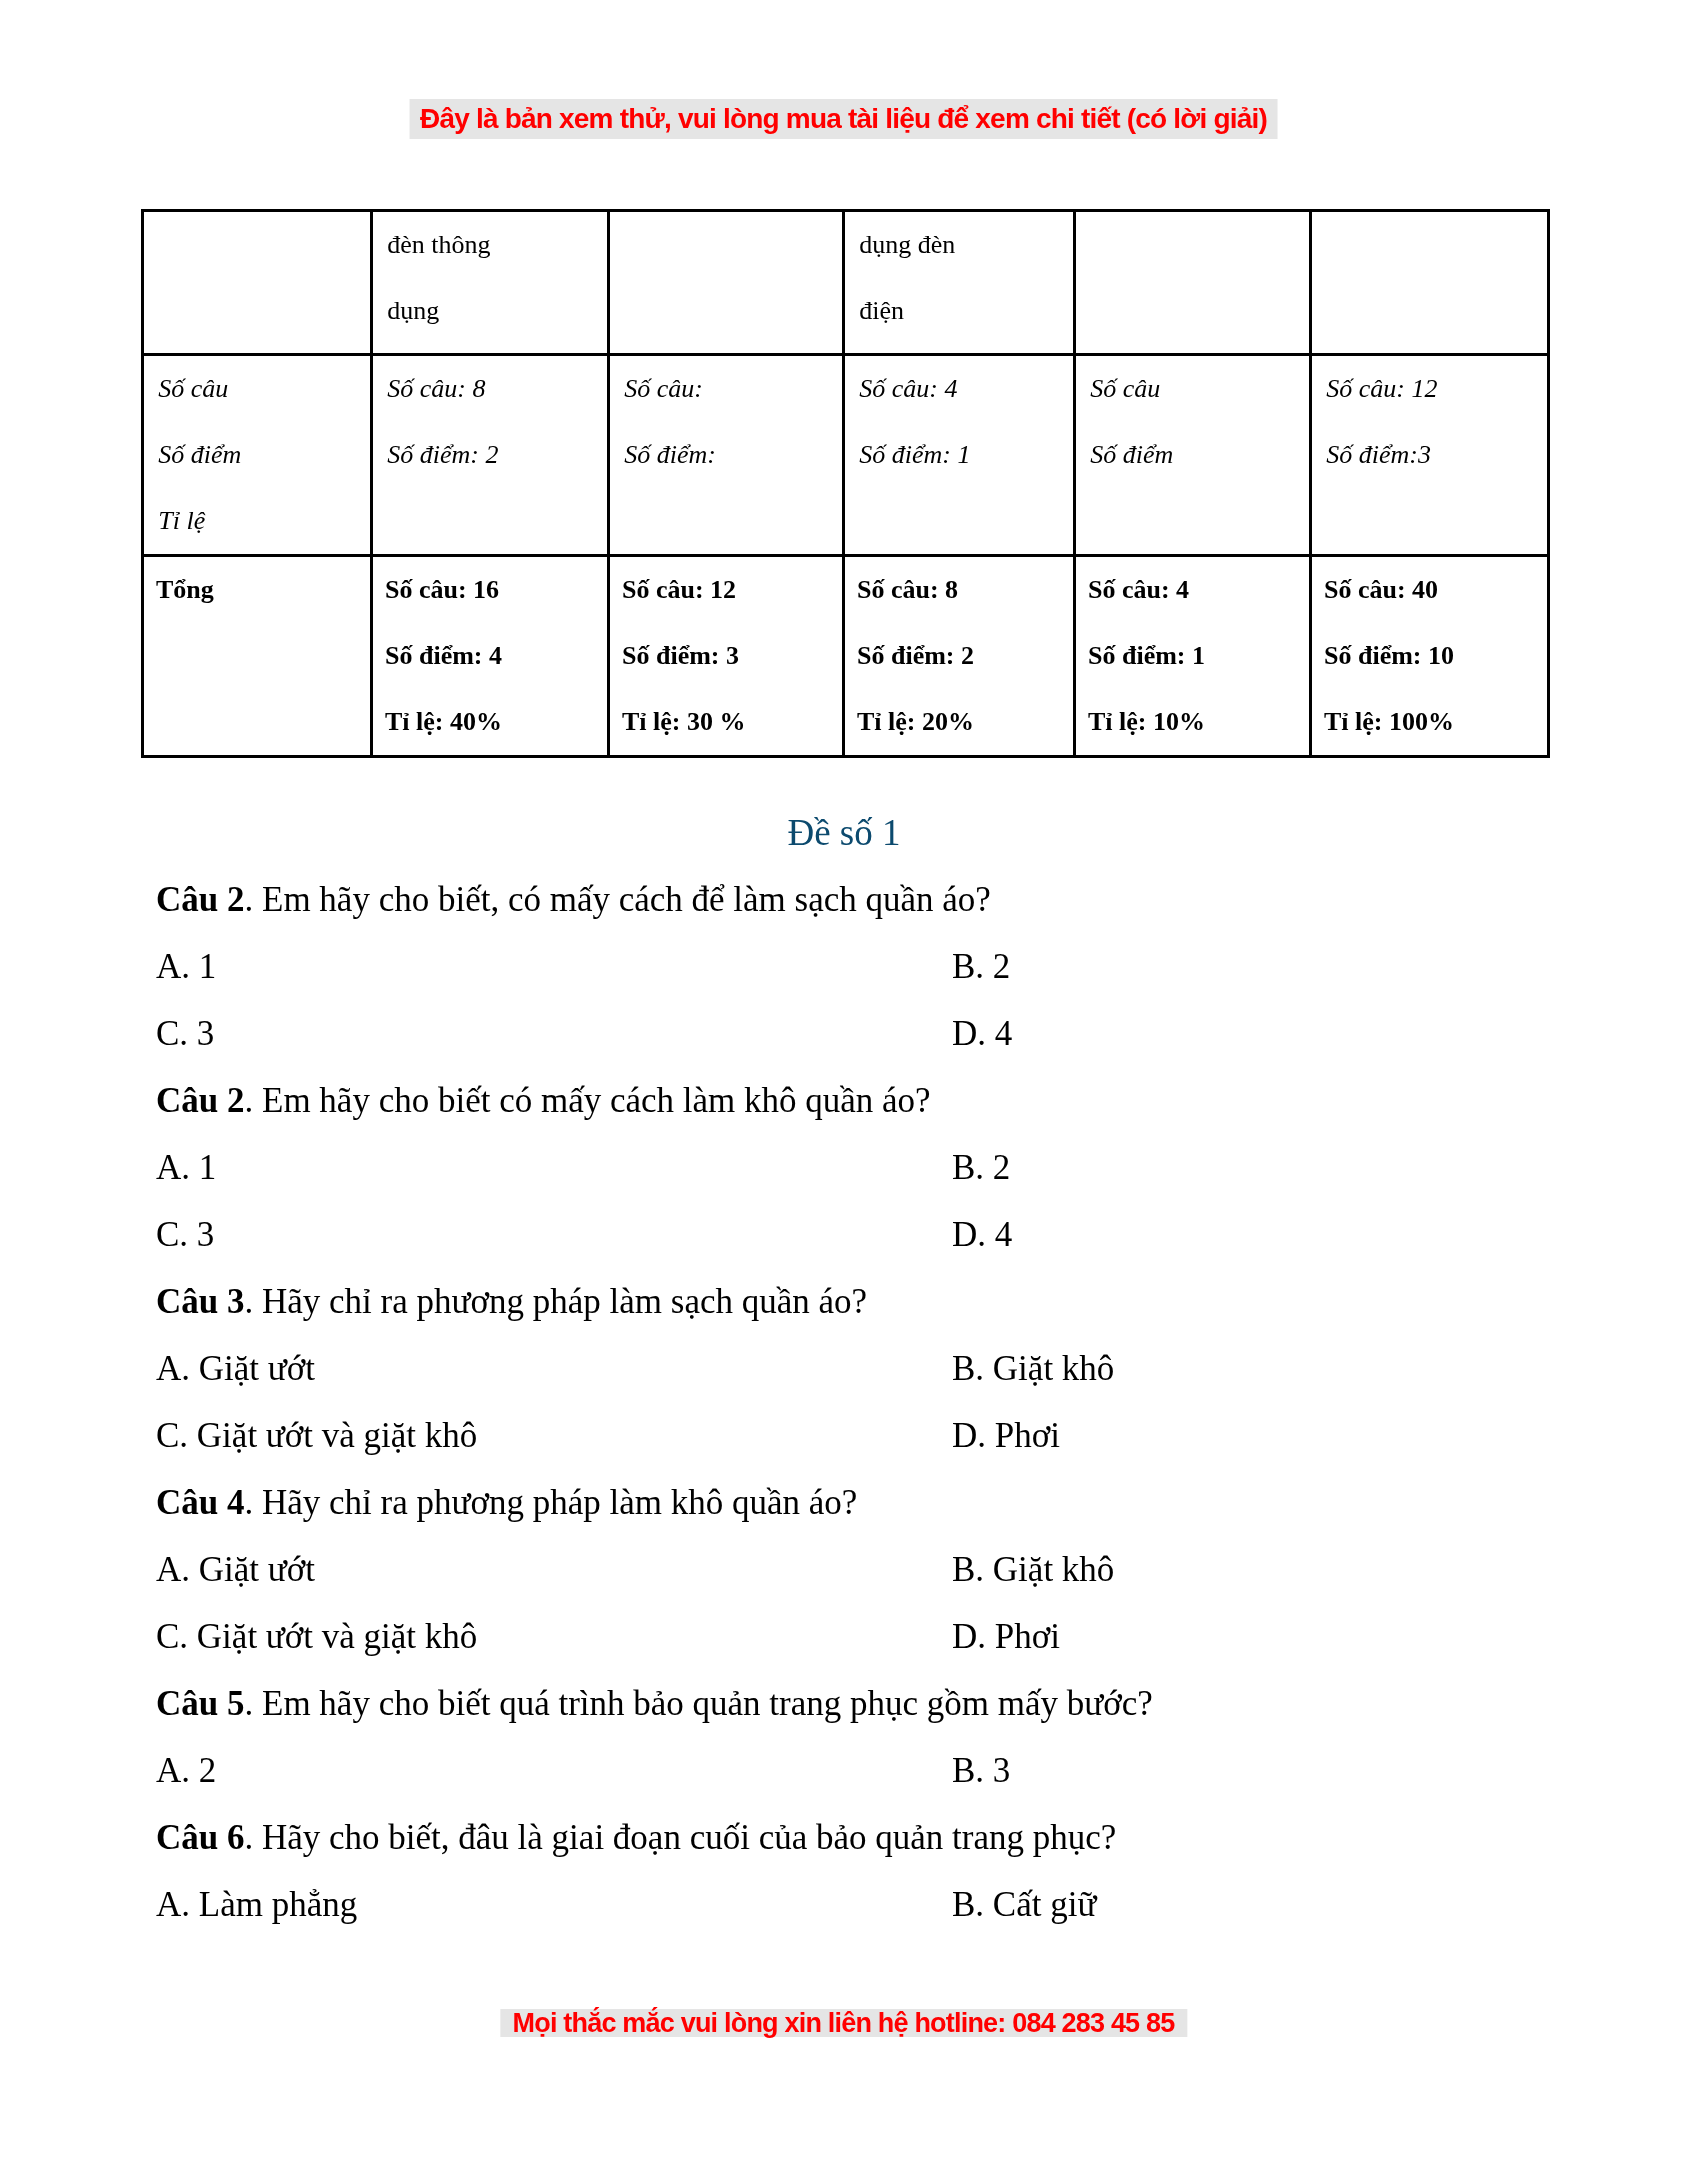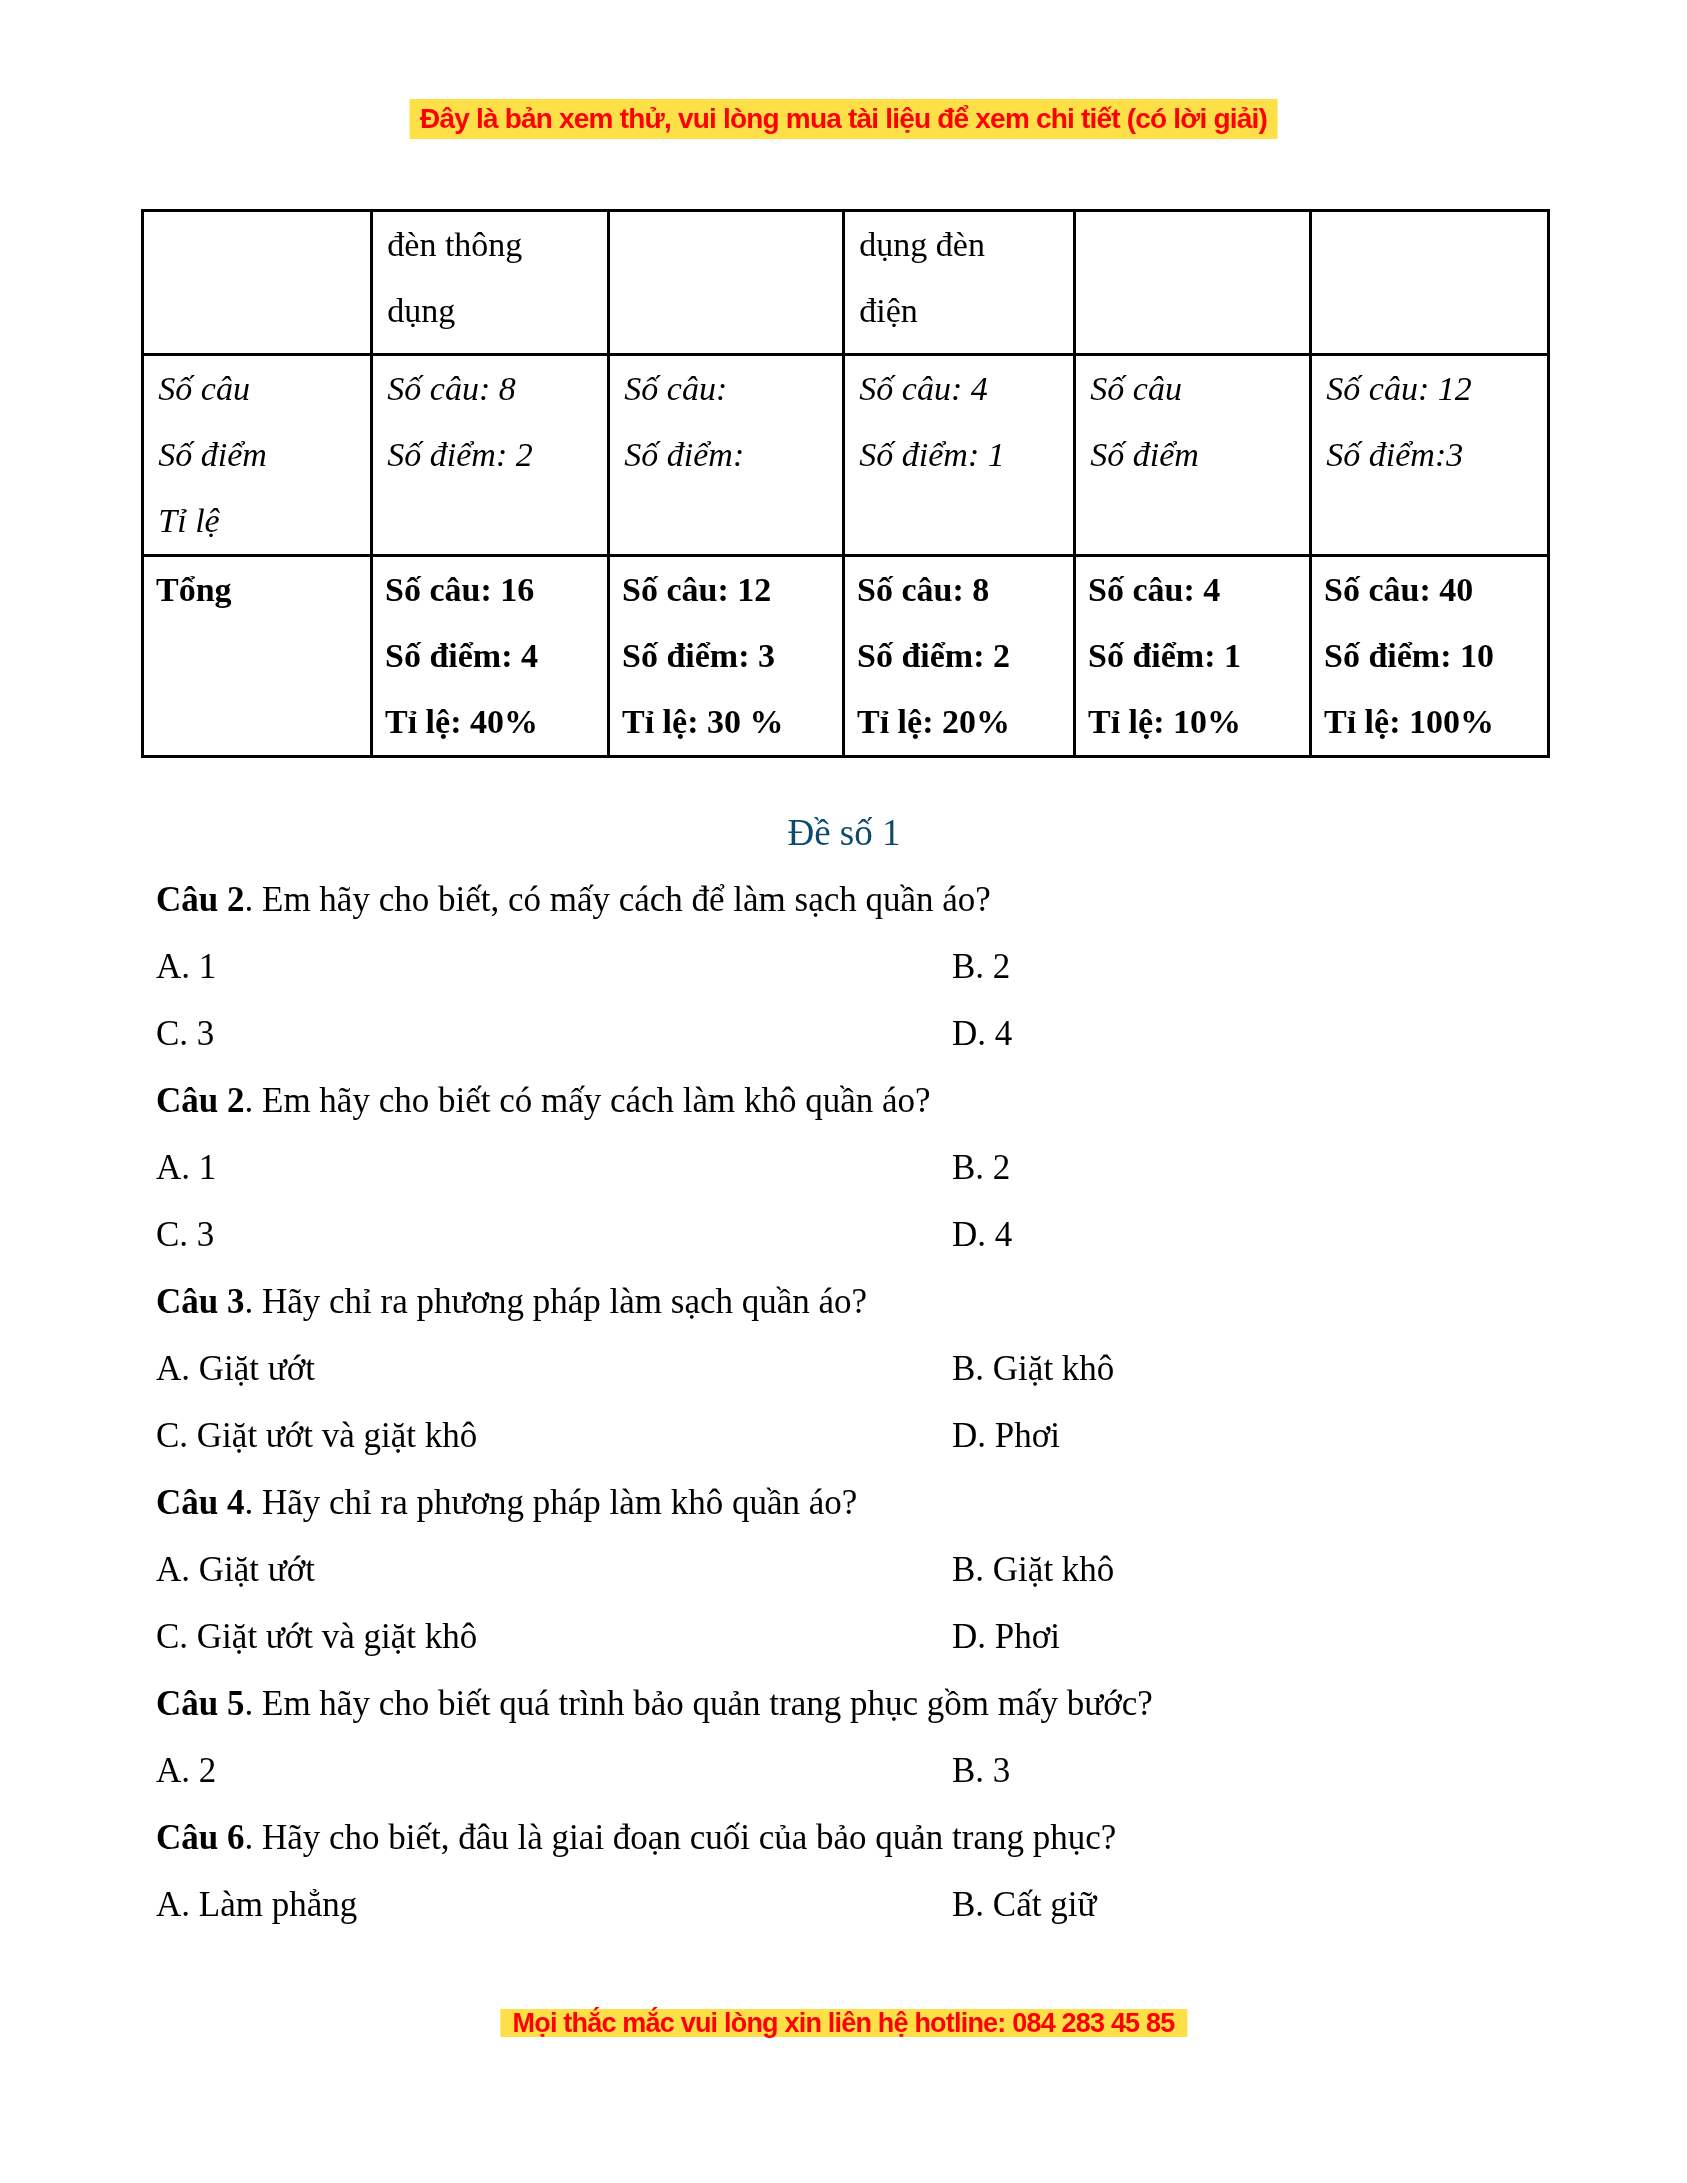--- a/index.html
+++ b/index.html
@@ -8,21 +8,21 @@
     background:#ffffff;
     position:relative;
     font-family:"Liberation Serif","DejaVu Serif",serif;
     color:#000;
     overflow:hidden;
   }
   
   .banner{
     position:absolute;
     left:50%;transform:translateX(-50%);
-    background:#fde047;color:#ff0000;
+    background:#e5e5e5;color:#ff0000;
     font-family:"Liberation Sans","DejaVu Sans",sans-serif;
     font-weight:bold;
     white-space:nowrap;
     letter-spacing:-0.8px;
     display:flex;align-items:center;justify-content:center;
   }
   .banner-top{
     top:99px;height:40px;
     font-size:28px;
     padding:0 11px;
@@ -36,21 +36,21 @@
   table.spec{
     position:absolute;
     left:141px;top:209px;
     width:1407px;
     border-collapse:collapse;
     table-layout:fixed;
   }
   table.spec td{
     border:3.2px solid #000;
     vertical-align:top;
-    font-size:34px;
+    font-size:26px;
     line-height:66px;
     padding:0 4.8px 0 14.3px;
     overflow:hidden;
   }
   tr.r0 td{height:141px;font-style:normal;}
   tr.r1 td{height:192px;font-style:italic;}
   tr.r2 td{height:192px;font-weight:bold;padding-left:12px;}
   
   .exam{
     position:absolute;

